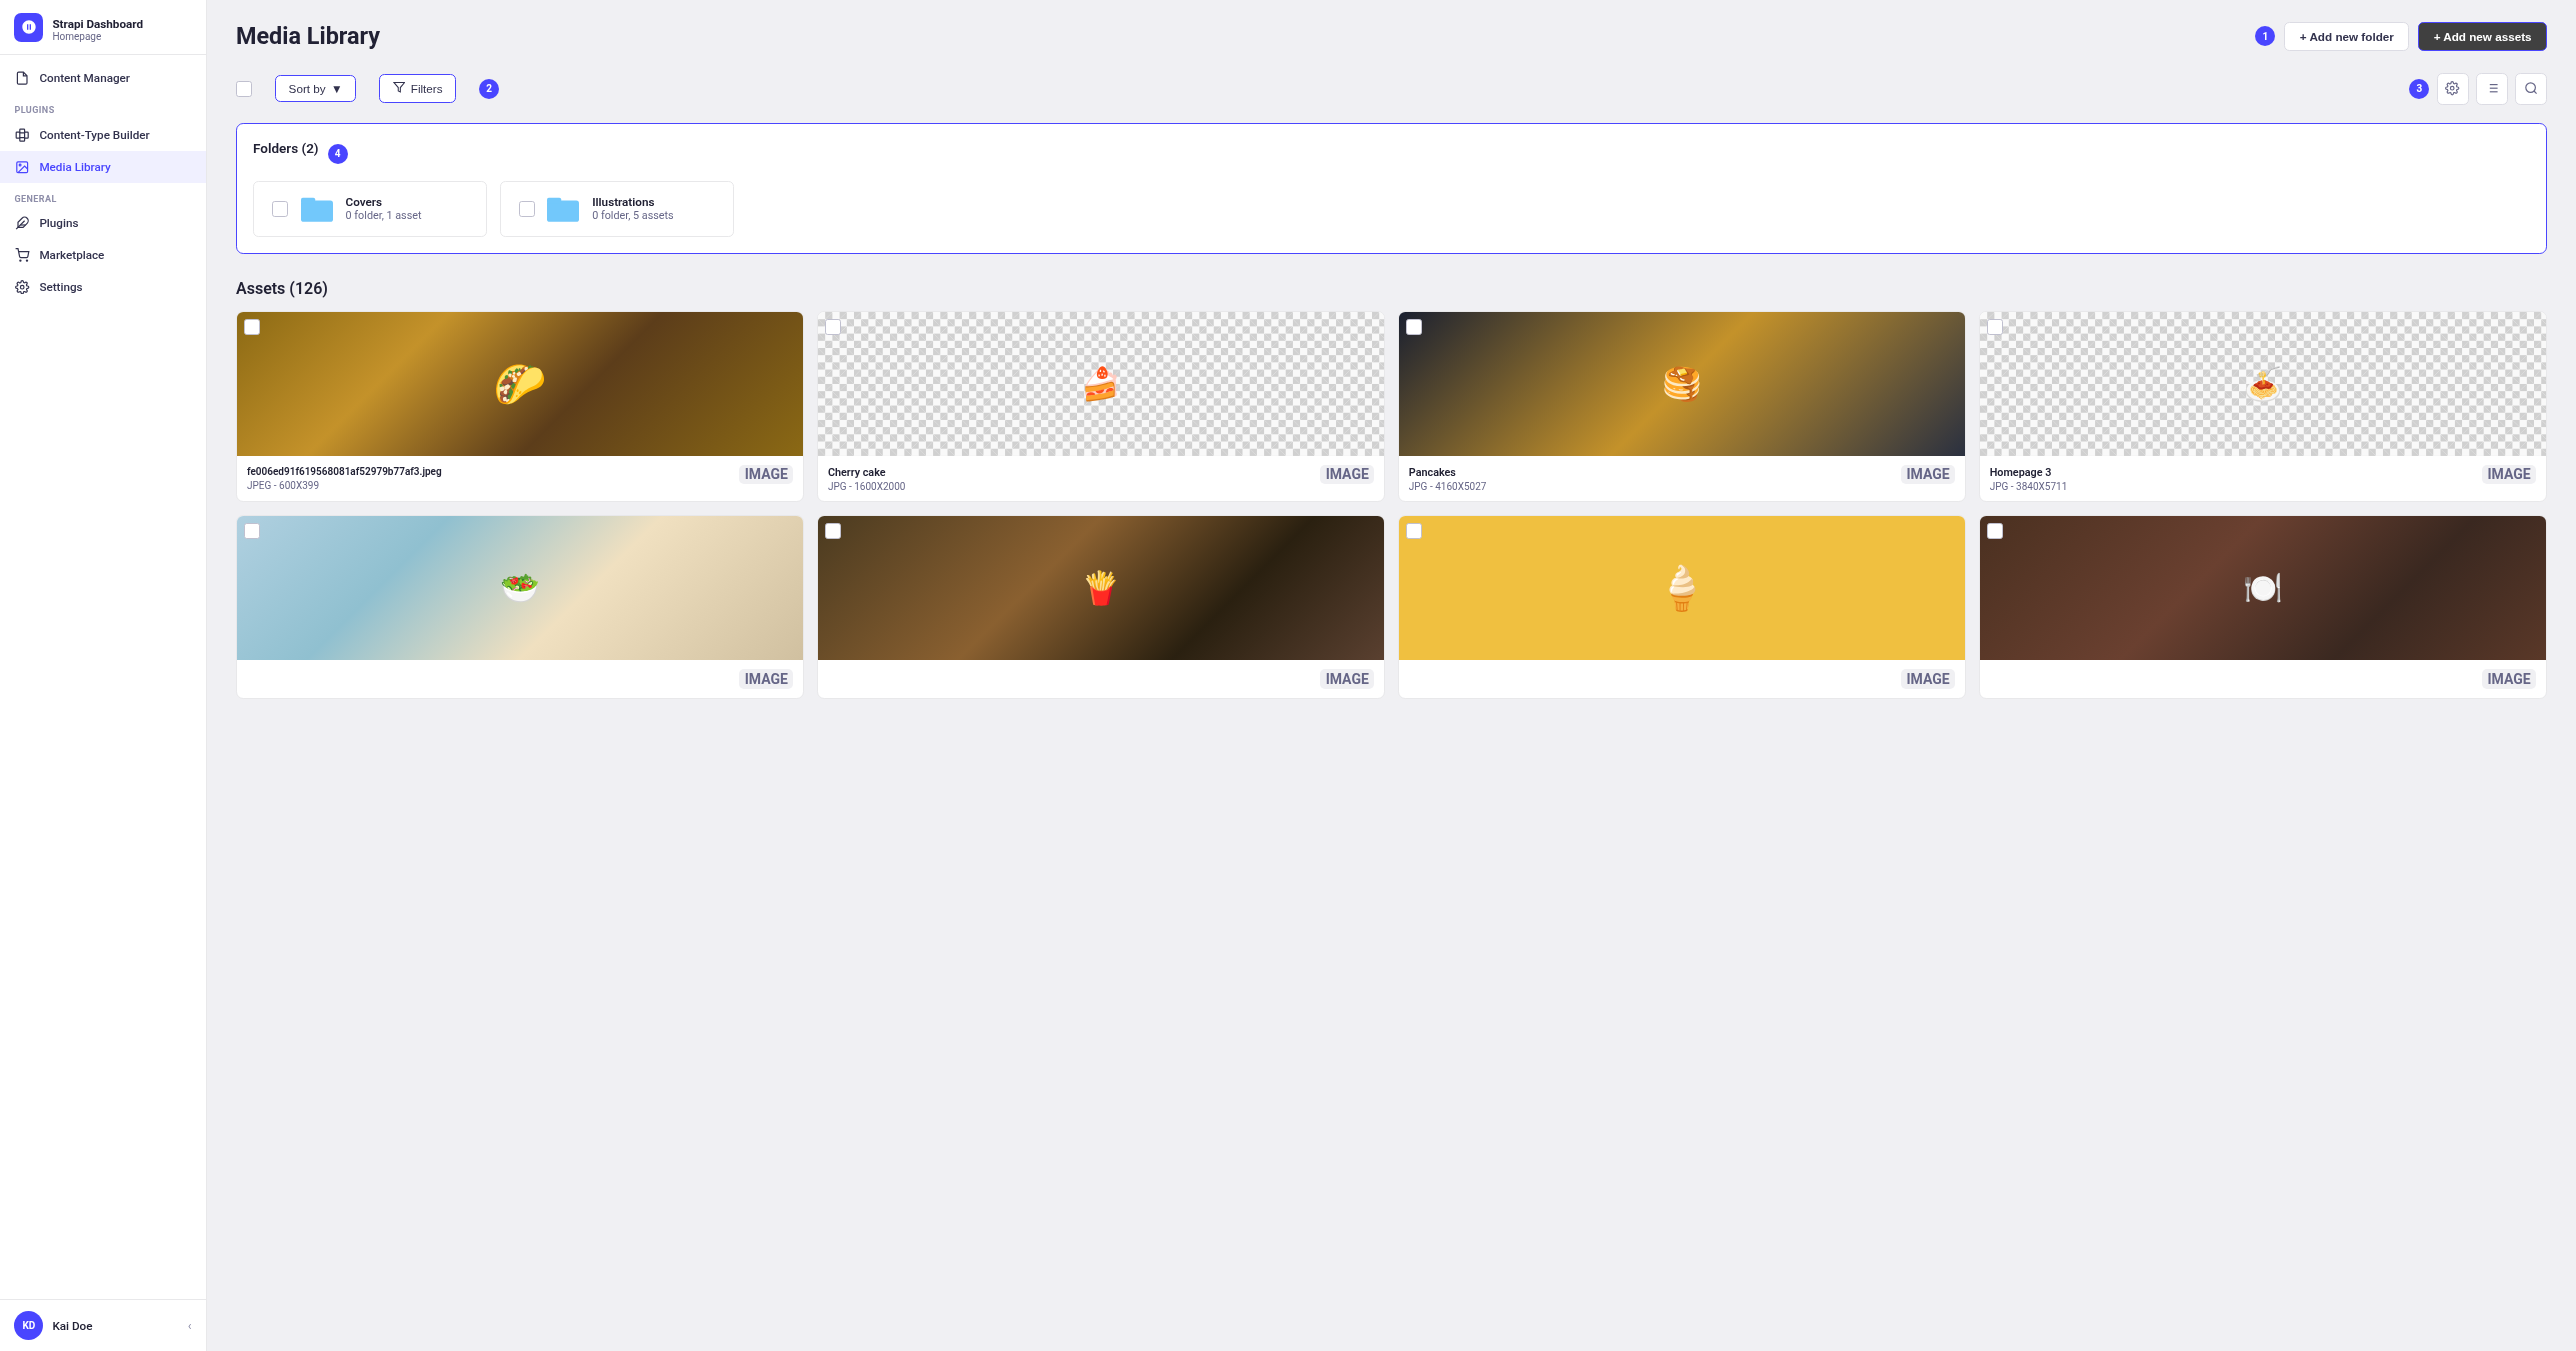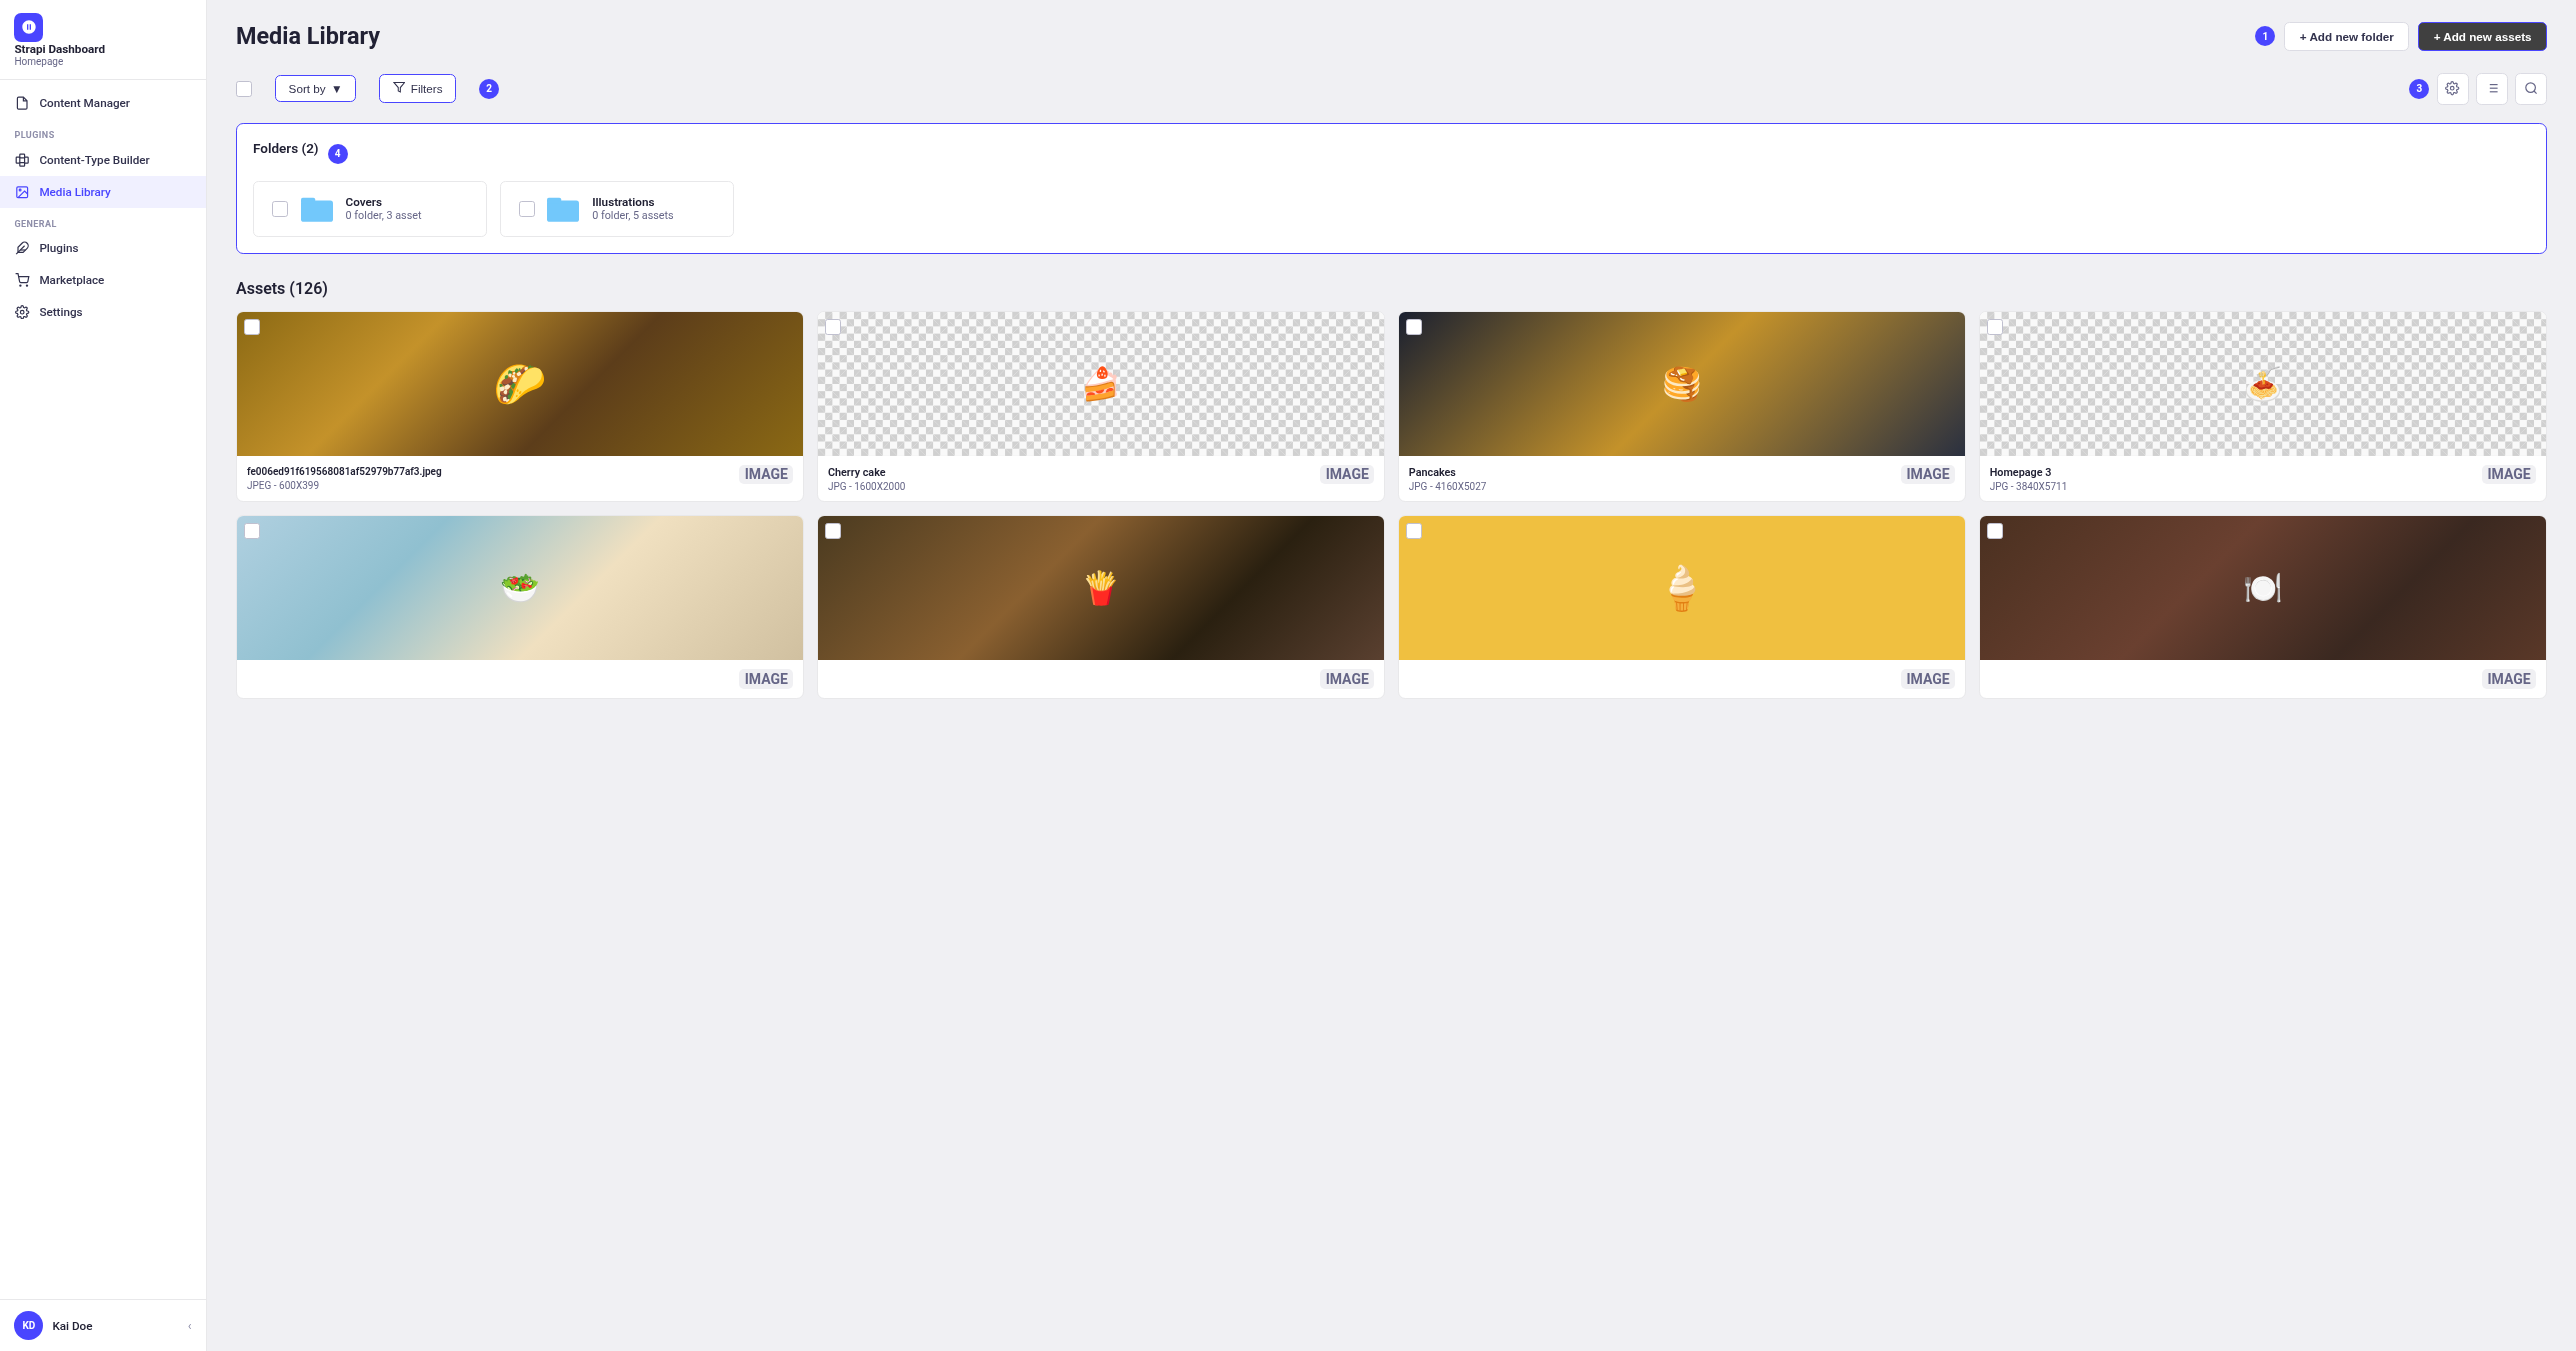--- a/index.html
+++ b/index.html
@@ -9,24 +9,23 @@
     .sidebar {
       width: 207px;
       background: #fff;
       display: flex;
       flex-direction: column;
       border-right: 0.9px solid #e8e8ea;
       flex-shrink: 0;
     }
     .sidebar-header {
       display: flex;
-      align-items: flex-start;
+      align-items: flex-end;
       padding: 12.6px 14.4px;
       border-bottom: 0.9px solid #e8e8ea;
-      flex-direction: column;
     }
     .sidebar-logo {
       width: 29px;
       height: 29px;
       background: #4945ff;
       border-radius: 7.2px;
       display: flex;
       align-items: center;
       justify-content: center;
       margin-right: 9px;
@@ -465,21 +464,21 @@
       <div class="folder-card">
         <div class="checkbox-wrap"></div>
         <div class="folder-icon">
           <svg width="32" height="27" viewBox="0 0 36 30" fill="none">
             <rect x="0" y="6" width="36" height="24" rx="3" fill="#72c8fb"></rect>
             <rect x="0" y="3" width="16" height="6" rx="2" fill="#72c8fb"></rect>
           </svg>
         </div>
         <div>
           <div class="folder-name">Covers</div>
-          <div class="folder-meta">0 folder, 3 asset</div>
+          <div class="folder-meta">0 folder, 1 asset</div>
         </div>
       </div>
 
       <div class="folder-card">
         <div class="checkbox-wrap"></div>
         <div class="folder-icon">
           <svg width="32" height="27" viewBox="0 0 36 30" fill="none">
             <rect x="0" y="6" width="36" height="24" rx="3" fill="#72c8fb"></rect>
             <rect x="0" y="3" width="16" height="6" rx="2" fill="#72c8fb"></rect>
           </svg>

